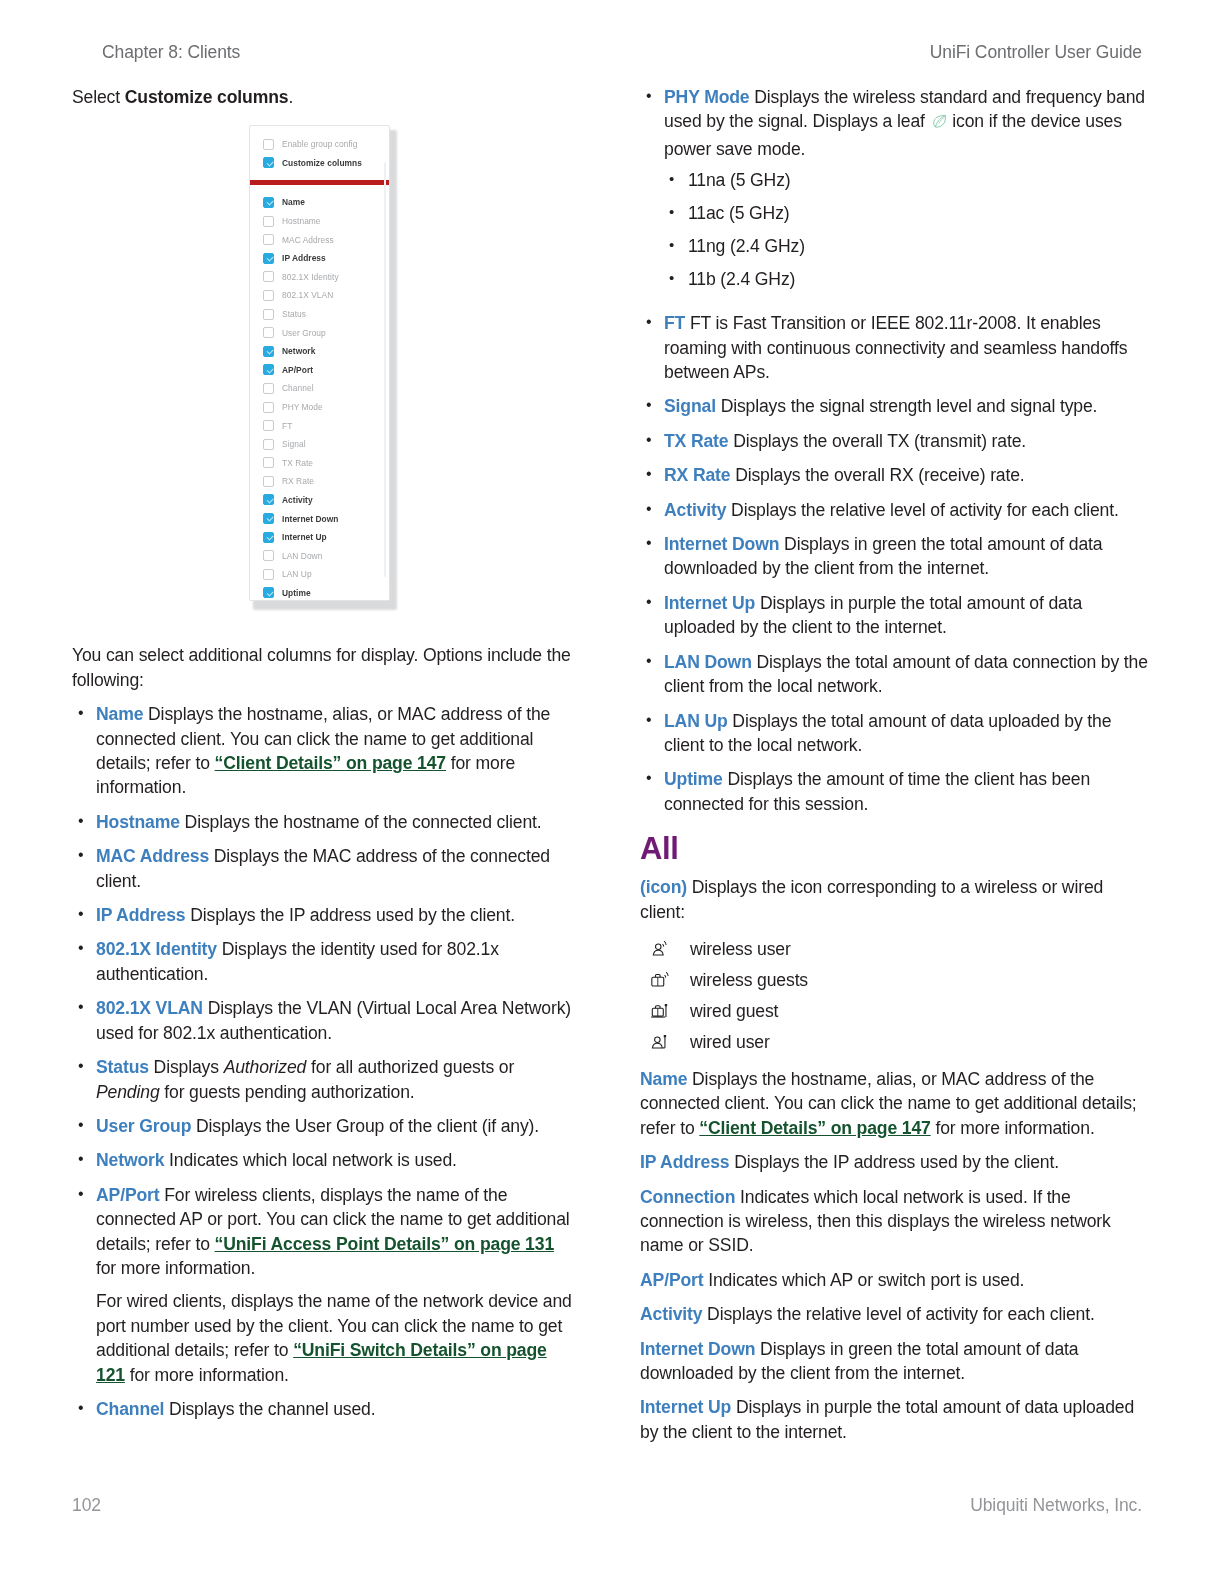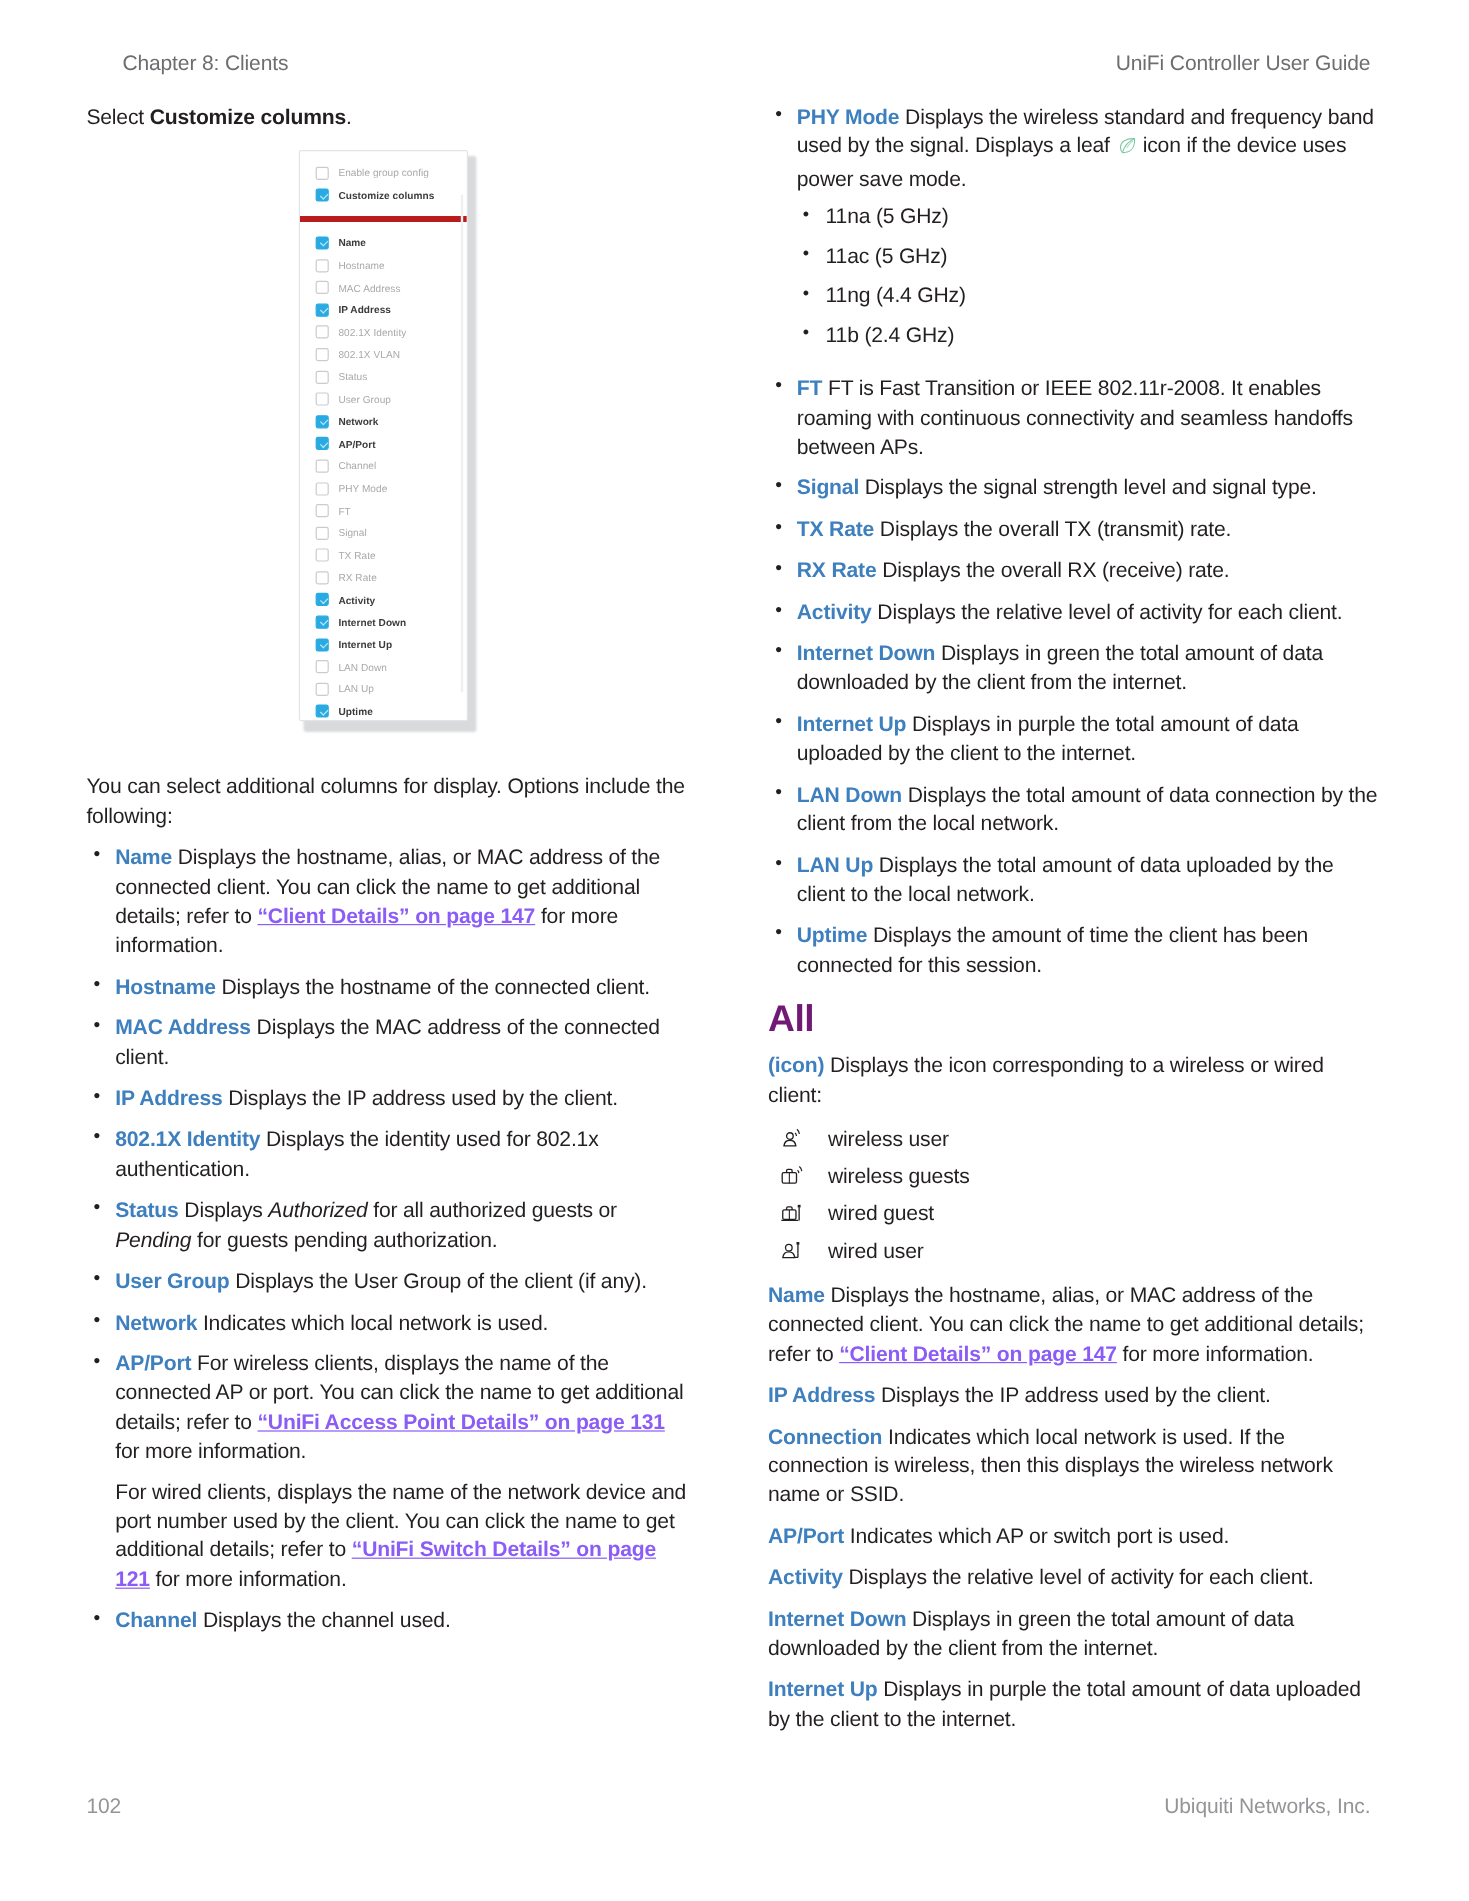--- a/index.html
+++ b/index.html
@@ -48,21 +48,21 @@
 
   .term {
     color: #3e7fbe;
     font-weight: bold;
   }
   .b  { font-weight: bold; }
   .i  { font-style: italic; }
   .xref {
     font-weight: bold;
     text-decoration: underline;
-    color: #8b5cf6;
+    color: #14532d;
   }
 
   
   ul.bullets {
     list-style: none;
     margin: 0;
     padding: 0;
   }
   ul.bullets > li {
     position: relative;
@@ -271,20 +271,23 @@
         <li>
           <p><span class="term">MAC Address</span><span> Displays the MAC address of the connected client.</span></p>
         </li>
         <li>
           <p><span class="term">IP Address</span><span> Displays the IP address used by the client.</span></p>
         </li>
         <li>
           <p><span class="term">802.1X Identity</span><span> Displays the identity used for 802.1x authentication.</span></p>
         </li>
         <li>
+          <p><span class="term">802.1X VLAN</span><span> Displays the VLAN (Virtual Local Area Network) used for 802.1x authentication.</span></p>
+        </li>
+        <li>
           <p><span class="term">Status</span><span> Displays </span><span class="i">Authorized</span><span> for all authorized guests or </span><span class="i">Pending</span><span> for guests pending authorization.</span></p>
         </li>
         <li>
           <p><span class="term">User Group</span><span> Displays the User Group of the client (if any).</span></p>
         </li>
         <li>
           <p><span class="term">Network</span><span> Indicates which local network is used.</span></p>
         </li>
         <li>
           <p><span class="term">AP/Port</span><span> For wireless clients, displays the name of the connected AP or port. You can click the name to get additional details; refer to </span><span class="xref">“UniFi Access Point Details” on page 131</span><span> for more information.</span></p>
@@ -407,21 +410,21 @@
     <ul class="bullets" id="right-bullets">
         <li>
           <p><span class="term">PHY Mode</span><span> Displays the wireless standard and frequency band used by the signal. Displays a leaf </span><span class="leaf"><svg width="17" height="17" viewBox="0 0 20 20">
                 <path d="M17 3C8.5 2.6 3.5 6 3.2 11.4c-.1 2.3.8 4 1.9 5.1" fill="none" stroke="#7dc9a6" stroke-width="1.1"></path>
                 <path d="M17 3c.6 8.2-3.3 13-9.6 13.6-1.2.1-2.1 0-2.3-.1C7.3 9.5 11.7 5 17 3z" fill="none" stroke="#7dc9a6" stroke-width="1.1"></path>
                 <path d="M15.6 5.3c-2.6 1.6-4.6 3.8-5.9 6.6" fill="none" stroke="#7dc9a6" stroke-width=".8"></path>
               </svg></span><span> icon if the device uses power save mode.</span></p>
           <ul class="sub">
             <li>11na (5 GHz)</li>
             <li>11ac (5 GHz)</li>
-            <li>11ng (4.4 GHz)</li>
+            <li>11ng (2.4 GHz)</li>
             <li>11b (2.4 GHz)</li>
           </ul>
         </li>
         <li>
           <p><span class="term">FT</span><span> FT is Fast Transition or IEEE 802.11r-2008. It enables roaming with continuous connectivity and seamless handoffs between APs.</span></p>
         </li>
         <li>
           <p><span class="term">Signal</span><span> Displays the signal strength level and signal type.</span></p>
         </li>
         <li>

